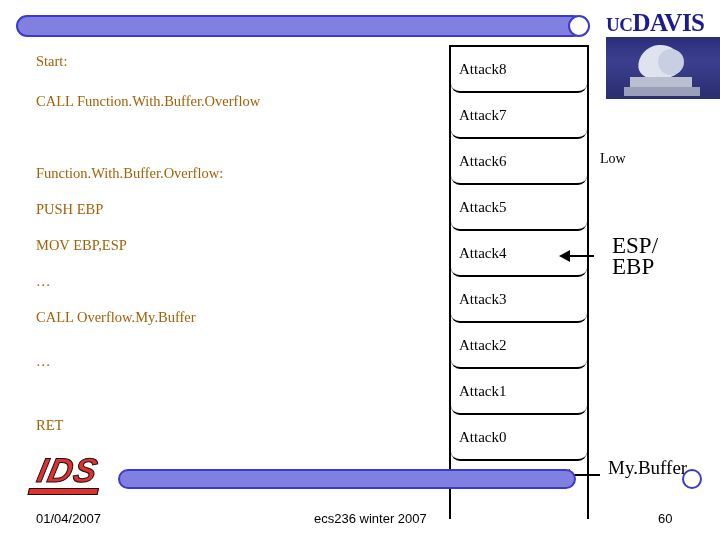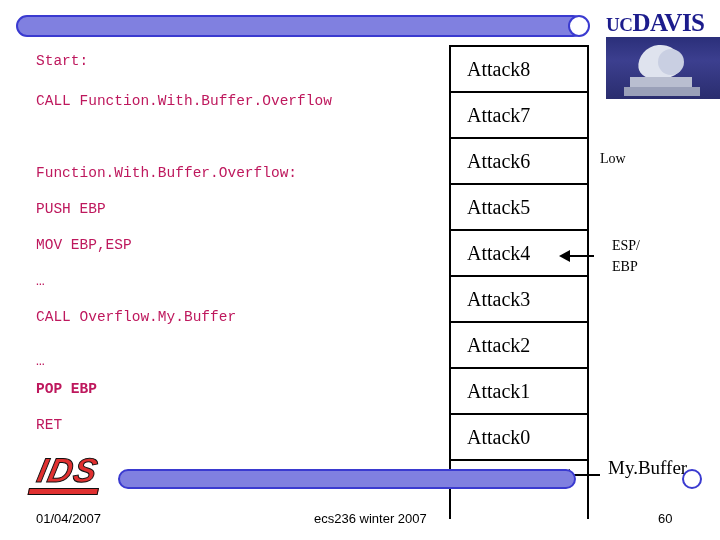--- a/index.html
+++ b/index.html
@@ -113,48 +113,49 @@
     width: 76px;
     height: 9px;
     background: #9aa0b8;
   }
 
   
   .code {
     position: absolute;
     left: 28px;
     width: 400px;
-    font-family: Liberation Mono, monospace;
+    font-family: Liberation Serif, serif;
     font-size: 14.5px;
-    color: #be185d;
+    color: #a16207;
     white-space: pre;
   }
   .code.bold { font-weight: bold; }
 
   
   .stack {
     position: absolute;
     left: 441px;
     top: 38px;
     width: 140px;
     border: 2px solid #000000;
     border-bottom: none;
     box-sizing: border-box;
   }
   .stack-cell {
     height: 46px;
     border-bottom: 2px solid #000000;
     box-sizing: border-box;
     display: flex;
     align-items: center;
-    padding-left: 16px;
+    padding-left: 8px;
     font-family: "Liberation Serif", serif;
-    font-size: 20px;
+    font-size: 15px;
     color: #000000;
     background: #ffffff;
+    border-radius: 9px;
   }
   .stack-cell.empty { border-bottom: none; }
   .stack-sides {
     position: absolute;
     left: 441px;
     top: 38px;
     width: 140px;
     height: 474px;
     border-left: 2px solid #000000;
     border-right: 2px solid #000000;
@@ -169,21 +170,21 @@
     color: #000000;
   }
   .annot-low {
     left: 592px;
     top: 144px;
     font-size: 14px;
   }
   .annot-espebp {
     left: 604px;
     top: 228px;
-    font-size: 14px;
+    font-size: 23px;
     line-height: 21px;
     font-weight: normal;
   }
   .annot-mybuffer {
     left: 600px;
     top: 450px;
     font-size: 19px;
     line-height: 22px;
     width: 60px;
   }
@@ -291,21 +292,20 @@
   </div>
 
   <div class="code" style="top:46px">Start:</div>
   <div class="code" style="top:86px">CALL Function.With.Buffer.Overflow</div>
   <div class="code" style="top:158px">Function.With.Buffer.Overflow:</div>
   <div class="code" style="top:194px">PUSH EBP</div>
   <div class="code" style="top:230px">MOV EBP,ESP</div>
   <div class="code" style="top:266px">…</div>
   <div class="code" style="top:302px">CALL Overflow.My.Buffer</div>
   <div class="code" style="top:346px">…</div>
-  <div class="code bold" style="top:374px">POP EBP</div>
   <div class="code" style="top:410px">RET</div>
 
   <div class="stack">
     <div class="stack-cell">Attack8</div>
     <div class="stack-cell">Attack7</div>
     <div class="stack-cell">Attack6</div>
     <div class="stack-cell">Attack5</div>
     <div class="stack-cell">Attack4</div>
     <div class="stack-cell">Attack3</div>
     <div class="stack-cell">Attack2</div>

